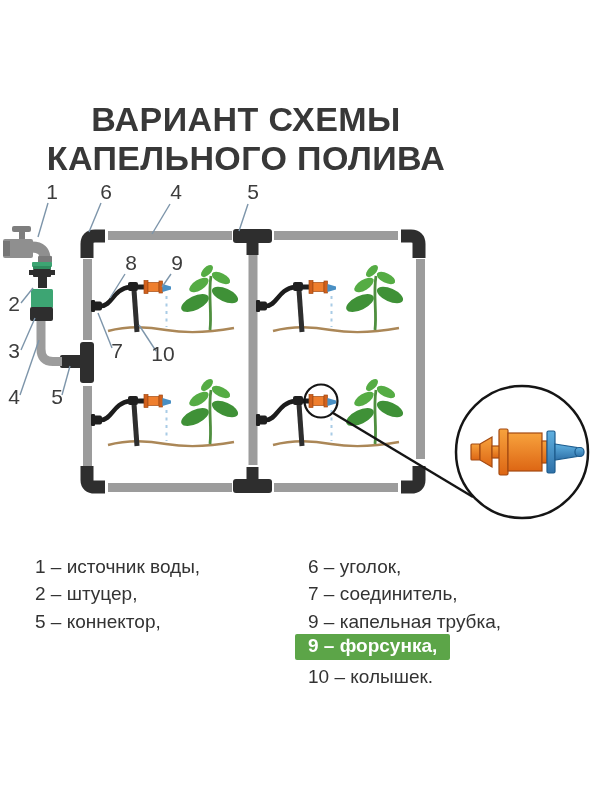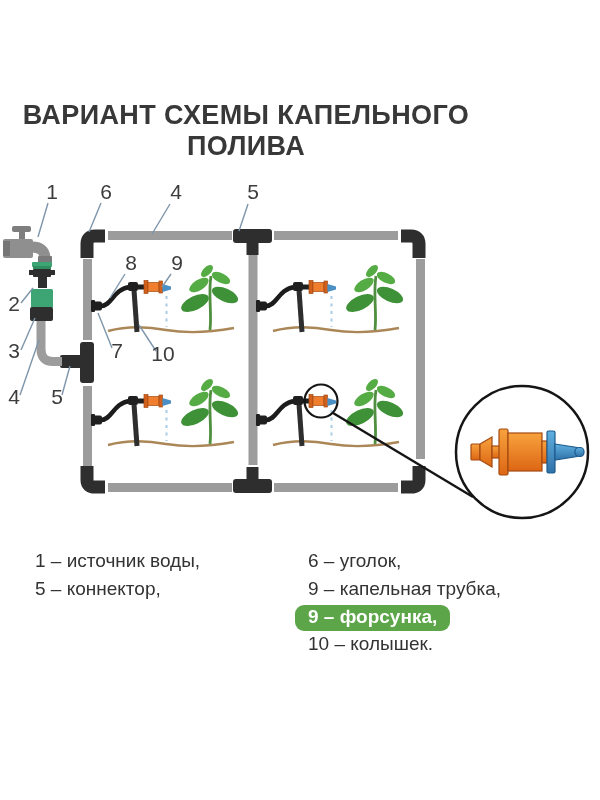--- a/index.html
+++ b/index.html
@@ -1,27 +1,27 @@
 <!DOCTYPE html>
 <html><head>
 <meta charset="utf-8">
 <style>
   html,body{margin:0;padding:0;background:#fff;}
   .page{position:relative;width:600px;height:800px;background:#ffffff;overflow:hidden;
         font-family:"Liberation Sans",sans-serif;}
   .title{position:absolute;top:100px;left:0;width:492px;margin:0;text-align:center;
-         font-size:27px;font-weight:bold;color:#383838;letter-spacing:.4px;}
+         font-size:34px;font-weight:bold;color:#383838;letter-spacing:.4px;}
   .diagram{position:absolute;top:0;left:0;width:600px;height:800px;}
   .legend{position:absolute;top:550px;left:0;width:600px;color:#333;font-size:19px;}
   .col{position:absolute;top:0;display:flex;flex-direction:column;}
   .col.left{left:35px;width:280px;}
   .col.right{left:308px;width:270px;}
-  .lrow{height:27.5px;display:flex;align-items:flex-start;white-space:nowrap;}
+  .lrow{height:27.5px;display:flex;align-items:flex-end;white-space:nowrap;}
   .hl-pill{display:inline-block;background:#5ca548;color:#fff;font-weight:bold;
-           border-radius:9px;padding:1px 13px 3px 13px;margin-left:-13px;line-height:22px;}
+           border-radius:2px;padding:1px 13px 3px 13px;margin-left:-13px;line-height:22px;}
   text{font-family:"Liberation Sans",sans-serif;}
 </style>
 </head>
 <body>
 
 <div class="page">
 
   <h1 class="title">ВАРИАНТ СХЕМЫ КАПЕЛЬНОГО ПОЛИВА</h1>
 
   <svg class="diagram" viewBox="0 0 600 800">
@@ -173,28 +173,34 @@
       <text x="163" y="361">10</text>
     </g>
   </svg>
 
   <div class="legend">
     <div class="col left">
       <div class="lrow">
           <span>1 – источник воды,</span>
         </div>
       <div class="lrow">
+          <span>2 – штуцер,</span>
+        </div>
+      <div class="lrow">
           <span>5 – коннектор,</span>
         </div>
     </div>
     <div class="col right">
       <div class="lrow">
           <span>6 – уголок,</span>
         </div>
       <div class="lrow">
+          <span>7 – соединитель,</span>
+        </div>
+      <div class="lrow">
           <span>9 – капельная трубка,</span>
         </div>
       <div class="lrow">
           <span class="hl-pill" style="background: rgb(92, 165, 72);">9 – форсунка,</span>
         </div>
       <div class="lrow">
           <span>10 – колышек.</span>
         </div>
     </div>
   </div>

